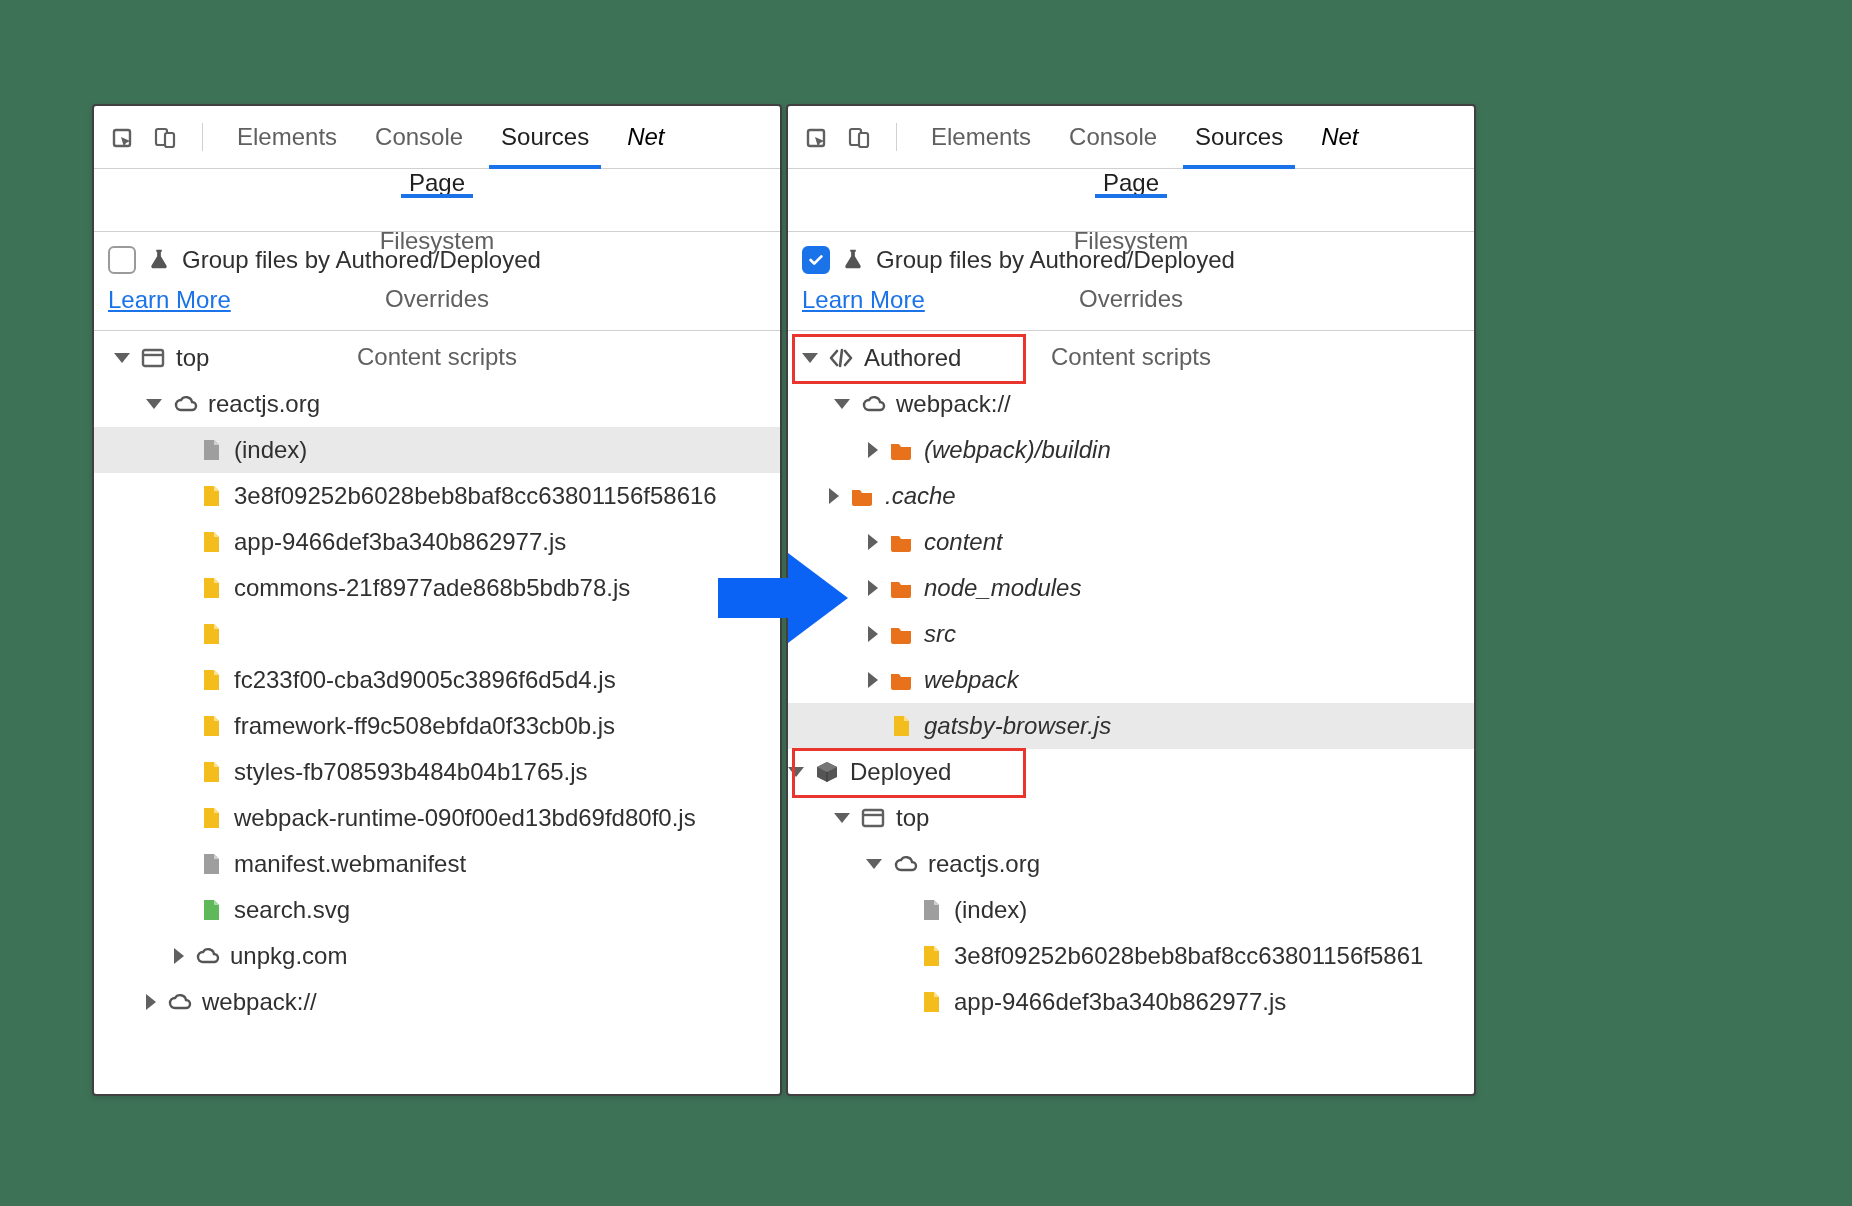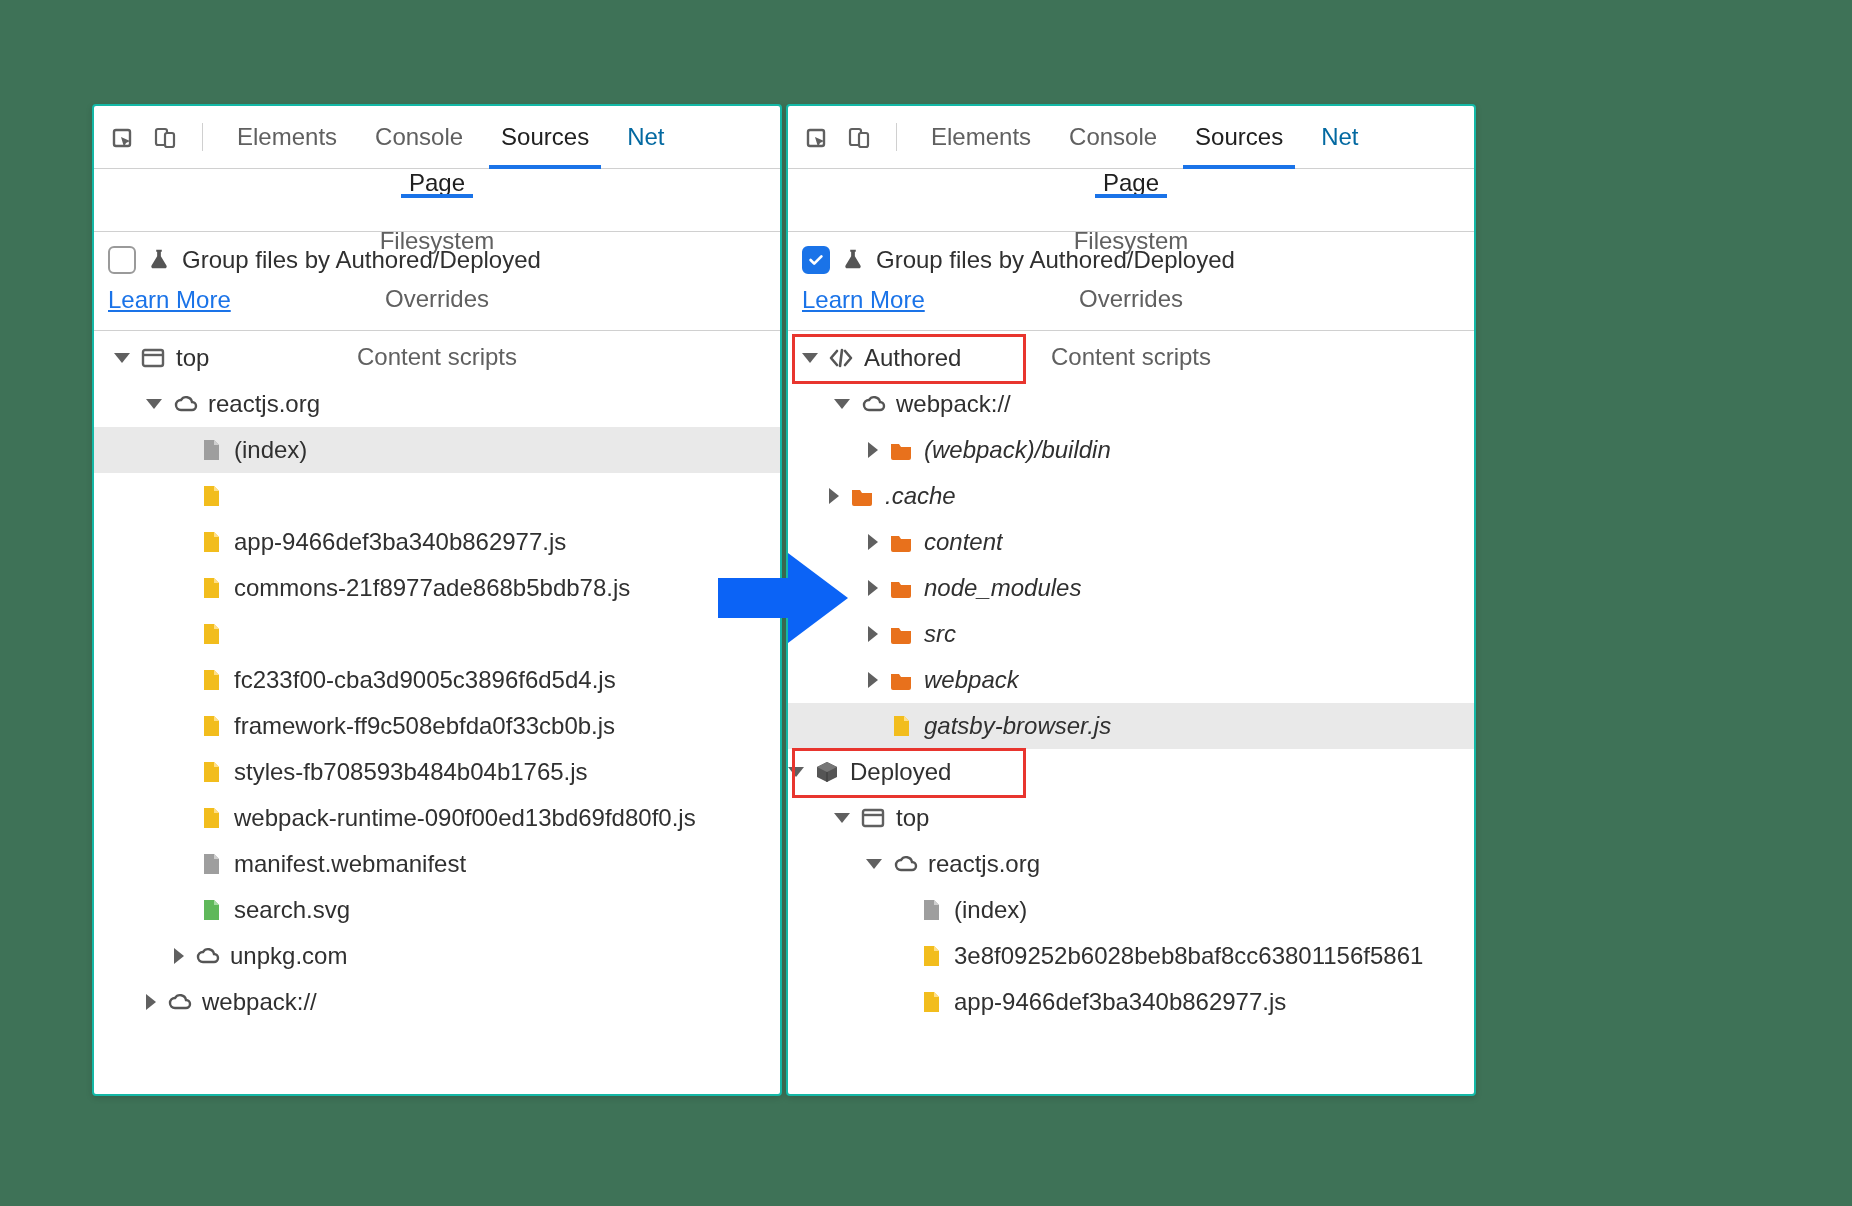--- a/index.html
+++ b/index.html
@@ -13,21 +13,21 @@
     color: #303030;
   }
   .stage {
     position: relative;
     width: 1852px;
     height: 1206px;
   }
   .panel {
     position: absolute;
     background: #ffffff;
-    border: 2px solid #14b8a6;
+    border: 2px solid #404040;
     border-radius: 4px;
     box-shadow: 0 2px 6px rgba(0,0,0,0.15);
     overflow: hidden;
     display: flex;
     flex-direction: column;
   }
   .panel.left  { left: 92px;  top: 104px; width: 686px; height: 988px; }
   .panel.right { left: 786px; top: 104px; width: 686px; height: 988px; }
 
   
@@ -56,21 +56,22 @@
     font-weight: 500;
   }
   .tabs1 .tab.active::after {
     content: "";
     position: absolute;
     left: -2px; right: -2px; bottom: -1px;
     height: 4px;
     background: #1a73e8;
   }
   .tabs1 .cut {
-    color:#0369a1;
+    color:#000000;
+    font-style:italic;
   }
 
   
   .tabs2 {
     display: flex;
     align-items: center;
     height: 62px;
     border-bottom: 1px solid #d0d0d0;
     padding: 0 14px;
     gap: 30px;
@@ -322,20 +323,21 @@
           </span>
         <span class="label">(index)</span>
       </div>
 
       <div class="node" style="padding-left:104px">
         <span class="ico">
             <svg viewBox="0 0 26 26">
               <use href="#i-file-yellow"></use>
             </svg>
           </span>
+        <span class="label">3e8f09252b6028beb8baf8cc63801156f58616</span>
       </div>
       <div class="node" style="padding-left:104px">
         <span class="ico">
             <svg viewBox="0 0 26 26">
               <use href="#i-file-yellow"></use>
             </svg>
           </span>
         <span class="label">app-9466def3ba340b862977.js</span>
       </div>
       <div class="node" style="padding-left:104px">

